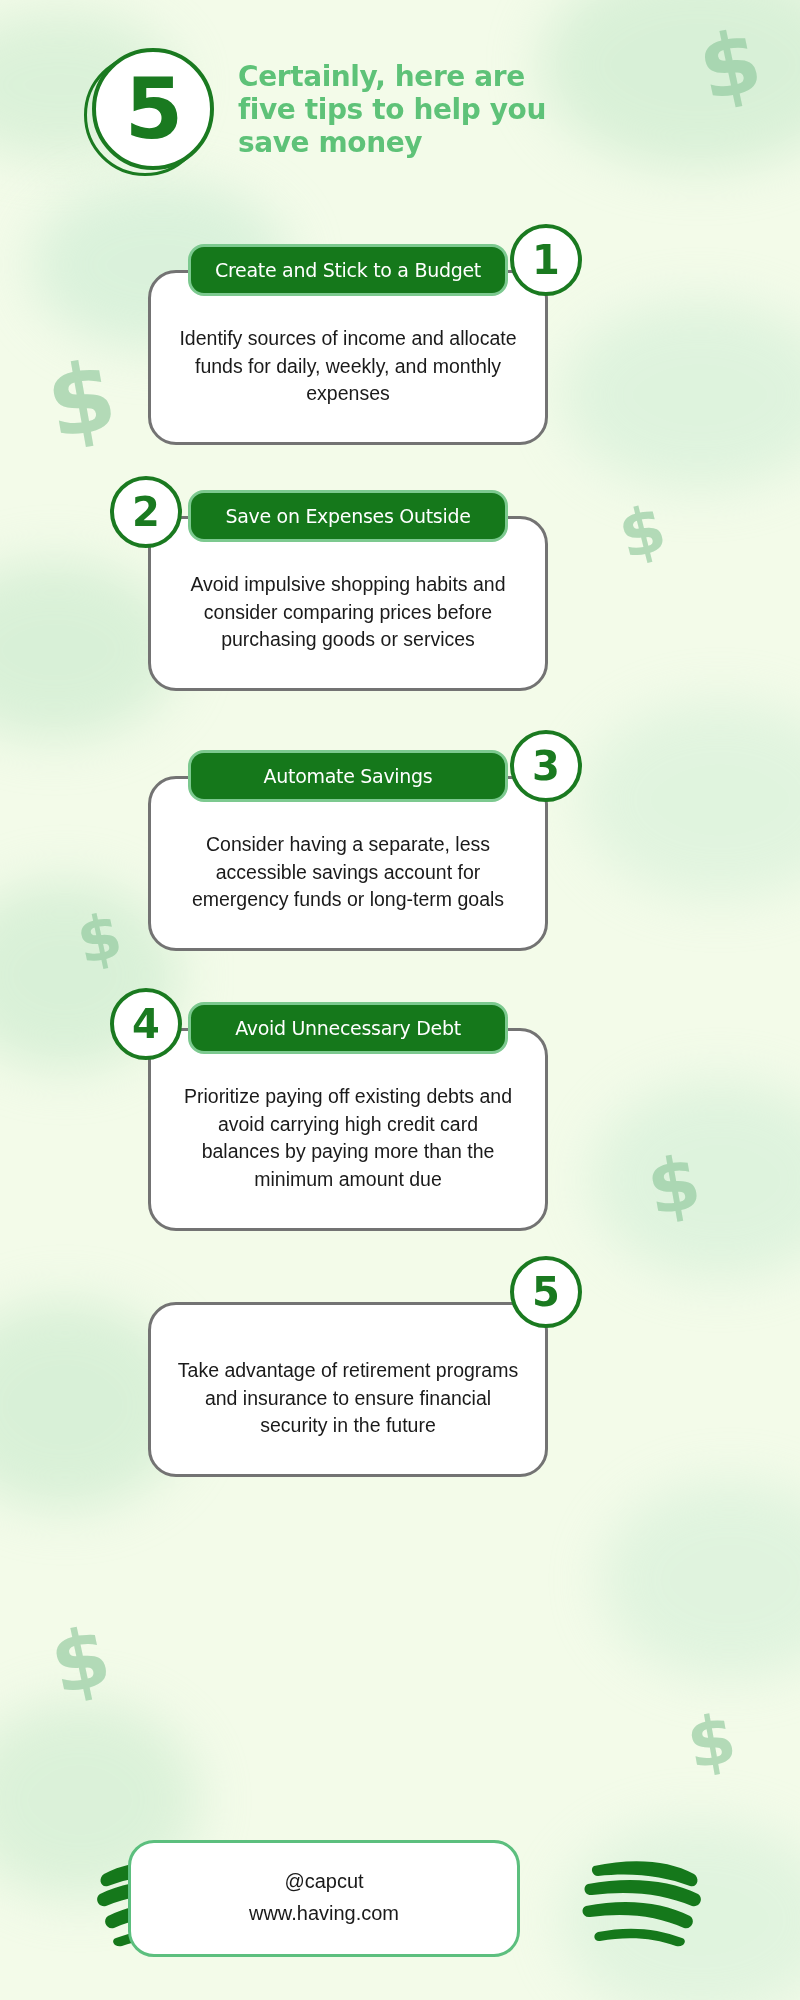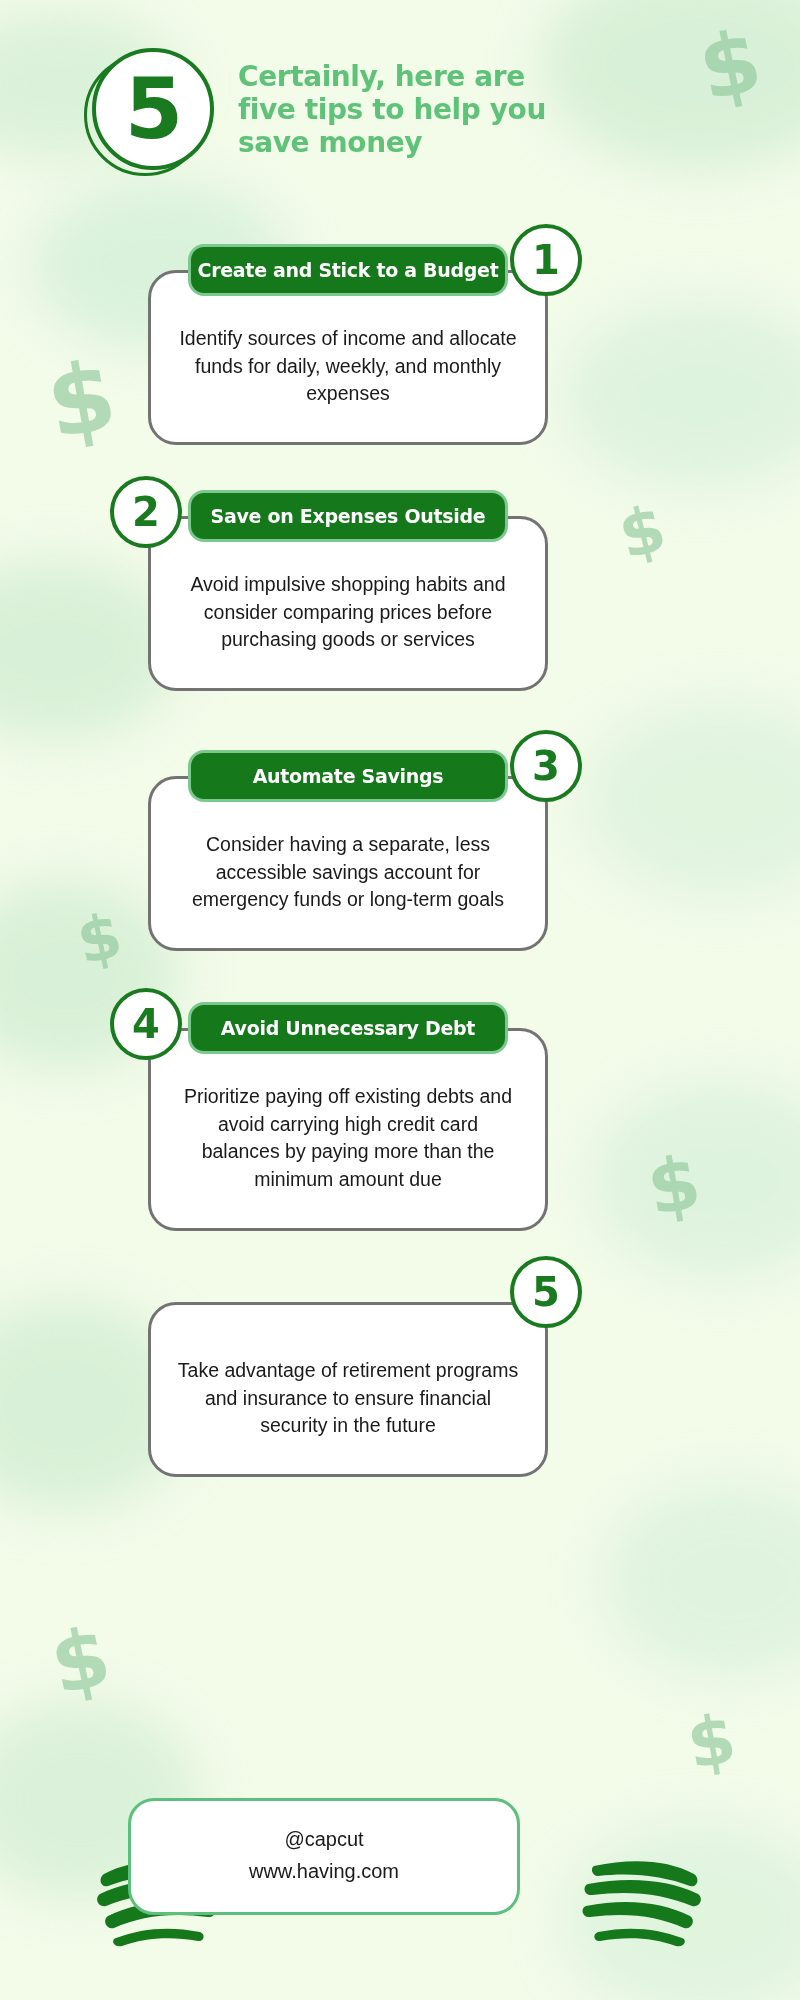--- a/index.html
+++ b/index.html
@@ -106,21 +106,21 @@
     width: 320px;
     height: 52px;
     background: #15781b;
     border: 3px solid #7cc98f;
     border-radius: 16px;
     display: flex;
     align-items: center;
     justify-content: center;
     color: #ffffff;
     font-family: "DejaVu Sans", sans-serif;
-    font-weight: bold;
+    font-weight: normal;
     font-size: 19px;
     letter-spacing: -0.3px;
     z-index: 3;
     white-space: nowrap;
   }
   .badge {
     position: absolute;
     width: 72px; height: 72px;
     border-radius: 50%;
     background: #ffffff;
@@ -135,21 +135,21 @@
     z-index: 5;
     top: -46px;
   }
   .badge.right { right: -34px; }
   .badge.left  { left: -38px; top: -40px; }
 
   
   .footer-card {
     position: absolute;
     left: 128px;
-    top: 1798px;
+    top: 1840px;
     width: 392px;
     background: #ffffff;
     border: 3px solid #5cbf7e;
     border-radius: 26px;
     padding: 22px 20px 24px 20px;
     text-align: center;
     z-index: 4;
   }
   .footer-line {
     font-size: 20px;

